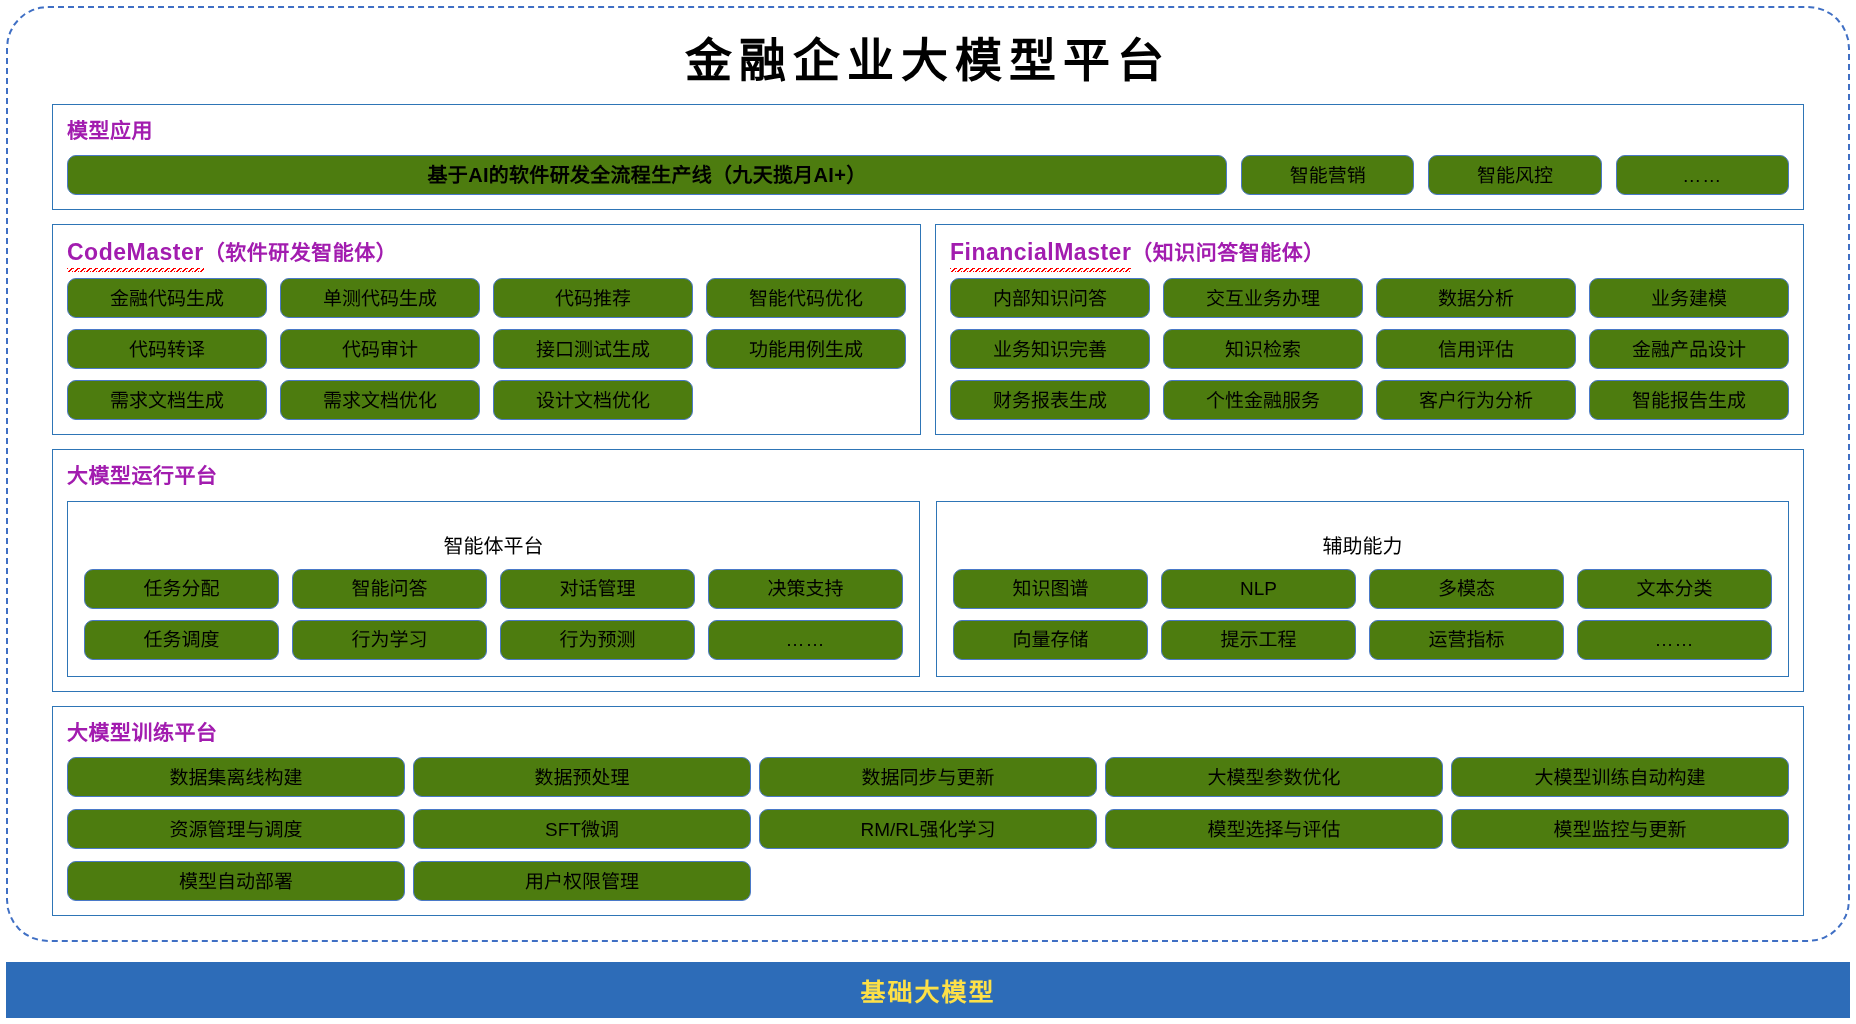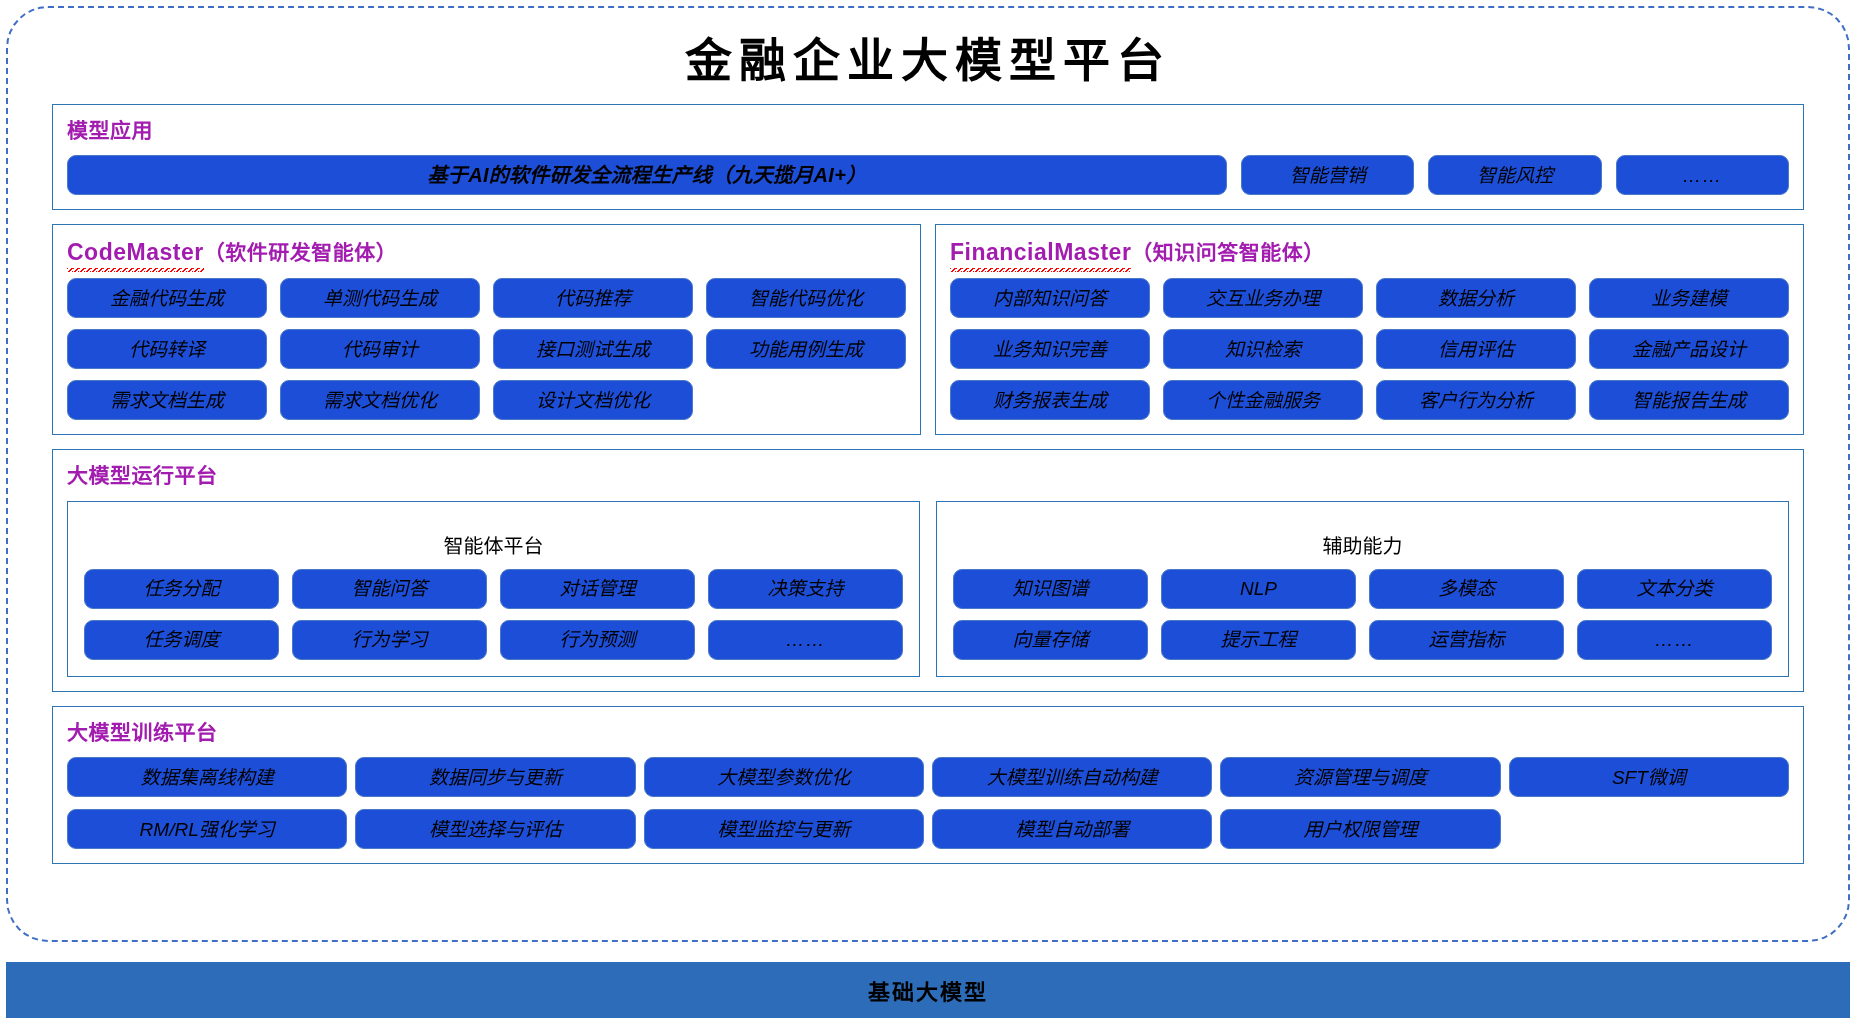--- a/index.html
+++ b/index.html
@@ -86,32 +86,31 @@
       repeating-linear-gradient(135deg,
         #ff0000 0px, #ff0000 1.4px,
         transparent 1.4px, transparent 3px);
     background-size: 6px 4px;
   }
 
   
   .chip {
     border: 1.5px solid #4a79c8;
     border-radius: 9px;
-    background: #1d4ed8;
+    background: #4d7c0f;
     color: #000000;
     font-size: 19px;
     line-height: 1;
     height: 40px;
     display: flex;
     align-items: center;
     justify-content: center;
     text-align: center;
     white-space: nowrap;
     padding: 0 10px;
-    font-style: italic;
   }
 
   .chip.ellipsis { letter-spacing: 1px; }
 
   
   .apps-row {
     display: flex;
     gap: 14px;
     align-items: stretch;
   }
@@ -159,40 +158,40 @@
     font-size: 20px;
     font-weight: 400;
     color: #000000;
     padding: 4px 0 10px 0;
     white-space: nowrap;
   }
 
   
   .grid-6 {
     display: grid;
-    grid-template-columns: repeat(6, 1fr);
+    grid-template-columns: repeat(5, 1fr);
     gap: 12px 8px;
   }
   .grid-6 .chip { font-size: 19px; }
 
   
   .base-band {
     position: absolute;
     left: 6px;
     top: 962px;
     width: 1844px;
     height: 56px;
     background: #2d6cb8;
     display: flex;
     align-items: center;
     justify-content: center;
   }
   .base-band-label {
-    color: #000000;
-    font-size: 22px;
+    color: #fde047;
+    font-size: 25px;
     font-weight: 700;
     letter-spacing: 2px;
     white-space: nowrap;
   }
 </style>
 </head>
 <body>
 
 <div id="root">
 
@@ -285,20 +284,21 @@
           </div>
         </div>
 
       </div>
     </div>
 
     <div class="panel">
       <div class="panel-title">大模型训练平台</div>
       <div class="grid-6">
         <div class="chip">数据集离线构建</div>
+        <div class="chip">数据预处理</div>
         <div class="chip">数据同步与更新</div>
         <div class="chip">大模型参数优化</div>
         <div class="chip">大模型训练自动构建</div>
         <div class="chip">资源管理与调度</div>
         <div class="chip">SFT微调</div>
         <div class="chip">RM/RL强化学习</div>
         <div class="chip">模型选择与评估</div>
         <div class="chip">模型监控与更新</div>
         <div class="chip">模型自动部署</div>
         <div class="chip">用户权限管理</div>

